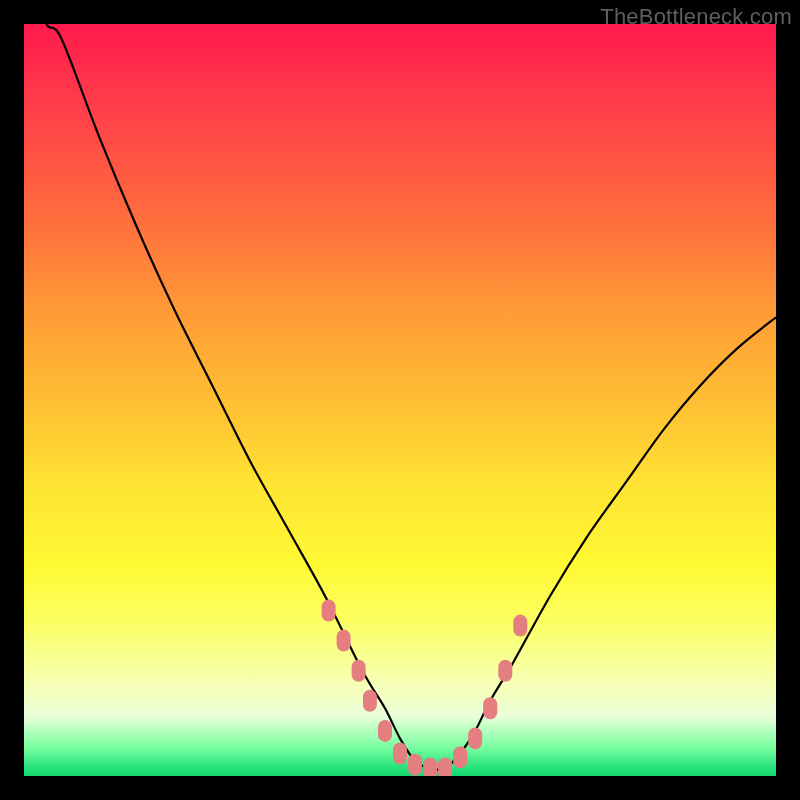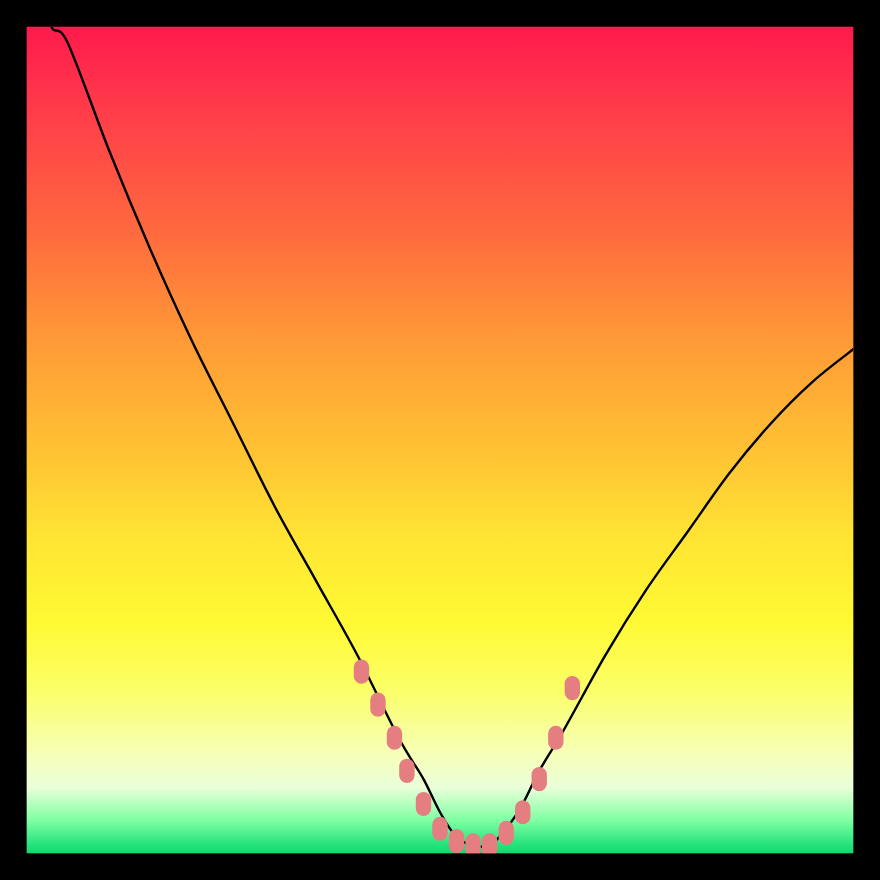--- a/index.html
+++ b/index.html
@@ -95,14 +95,15 @@
           <rect x="414.1" y="733.5" width="14" height="22" rx="7" class="marker"></rect>
           <rect x="429.2" y="722.2" width="14" height="22" rx="7" class="marker"></rect>
           <rect x="444.2" y="703.4" width="14" height="22" rx="7" class="marker"></rect>
           <rect x="459.2" y="673.3" width="14" height="22" rx="7" class="marker"></rect>
           <rect x="474.3" y="635.7" width="14" height="22" rx="7" class="marker"></rect>
           <rect x="489.3" y="590.6" width="14" height="22" rx="7" class="marker"></rect>
         </g>
     </svg>
   </div>
 
+  <div class="watermark">TheBottleneck.com</div>
 
 </div>
 
 </body></html>

